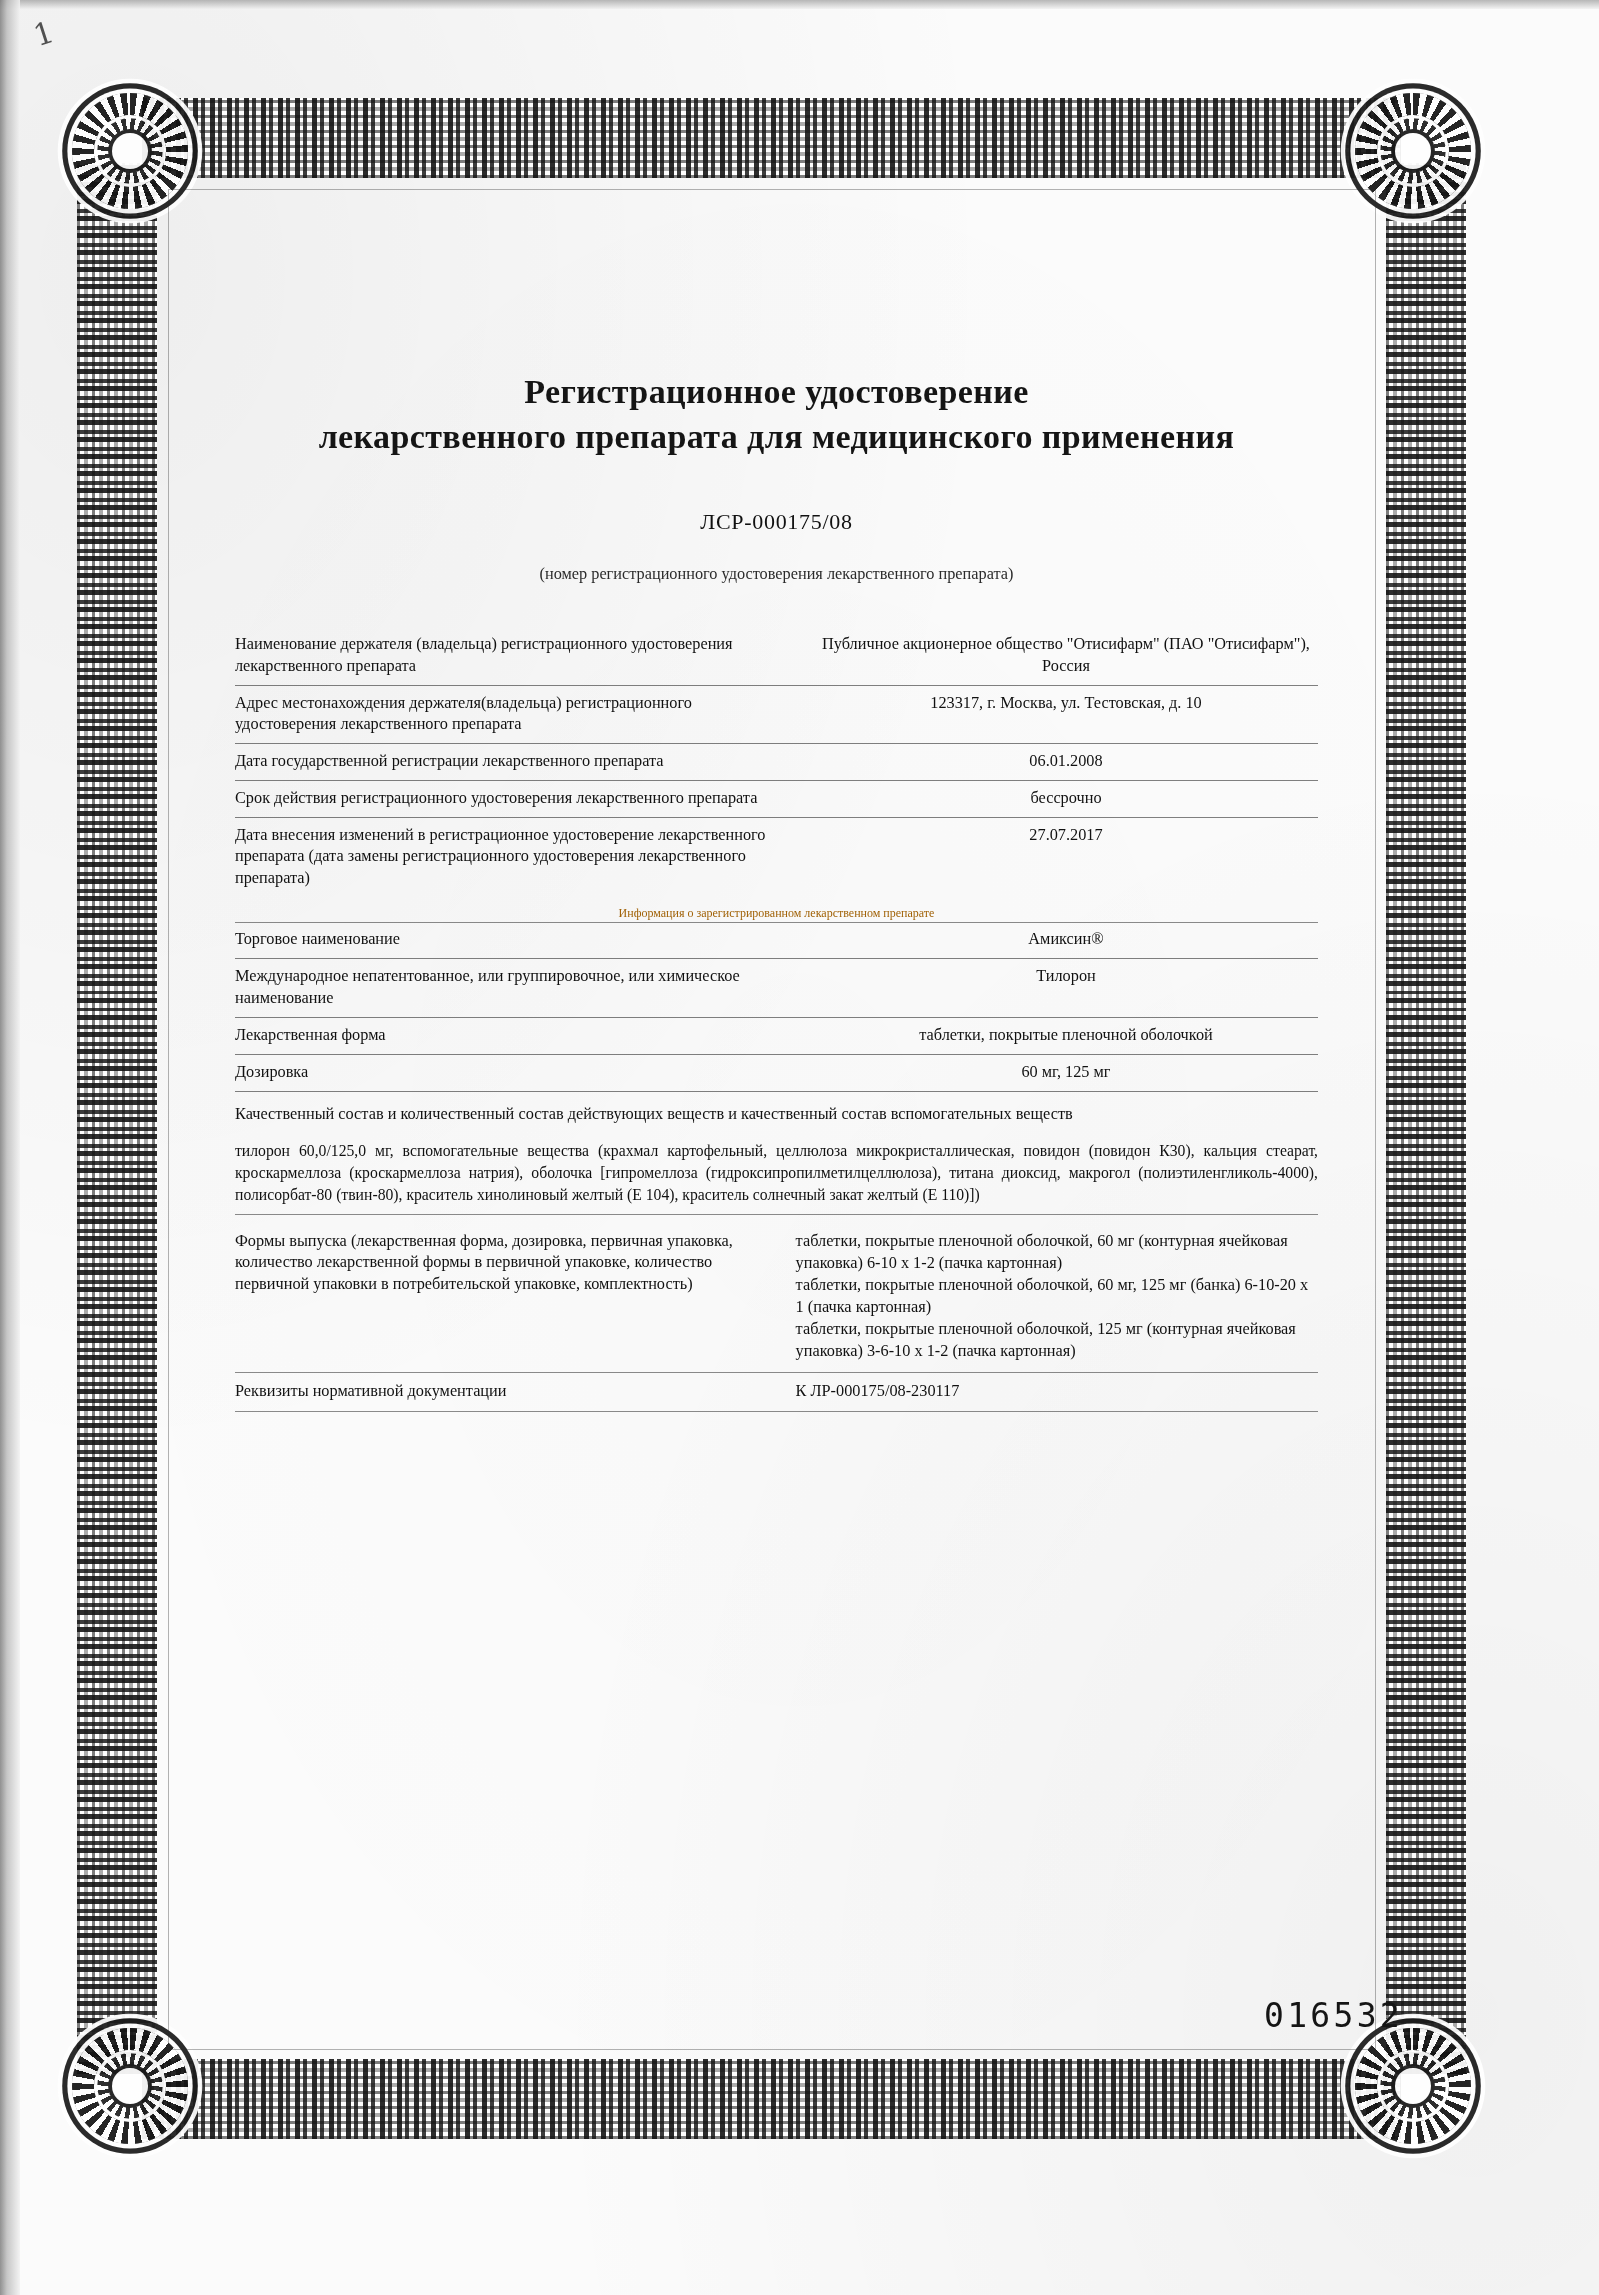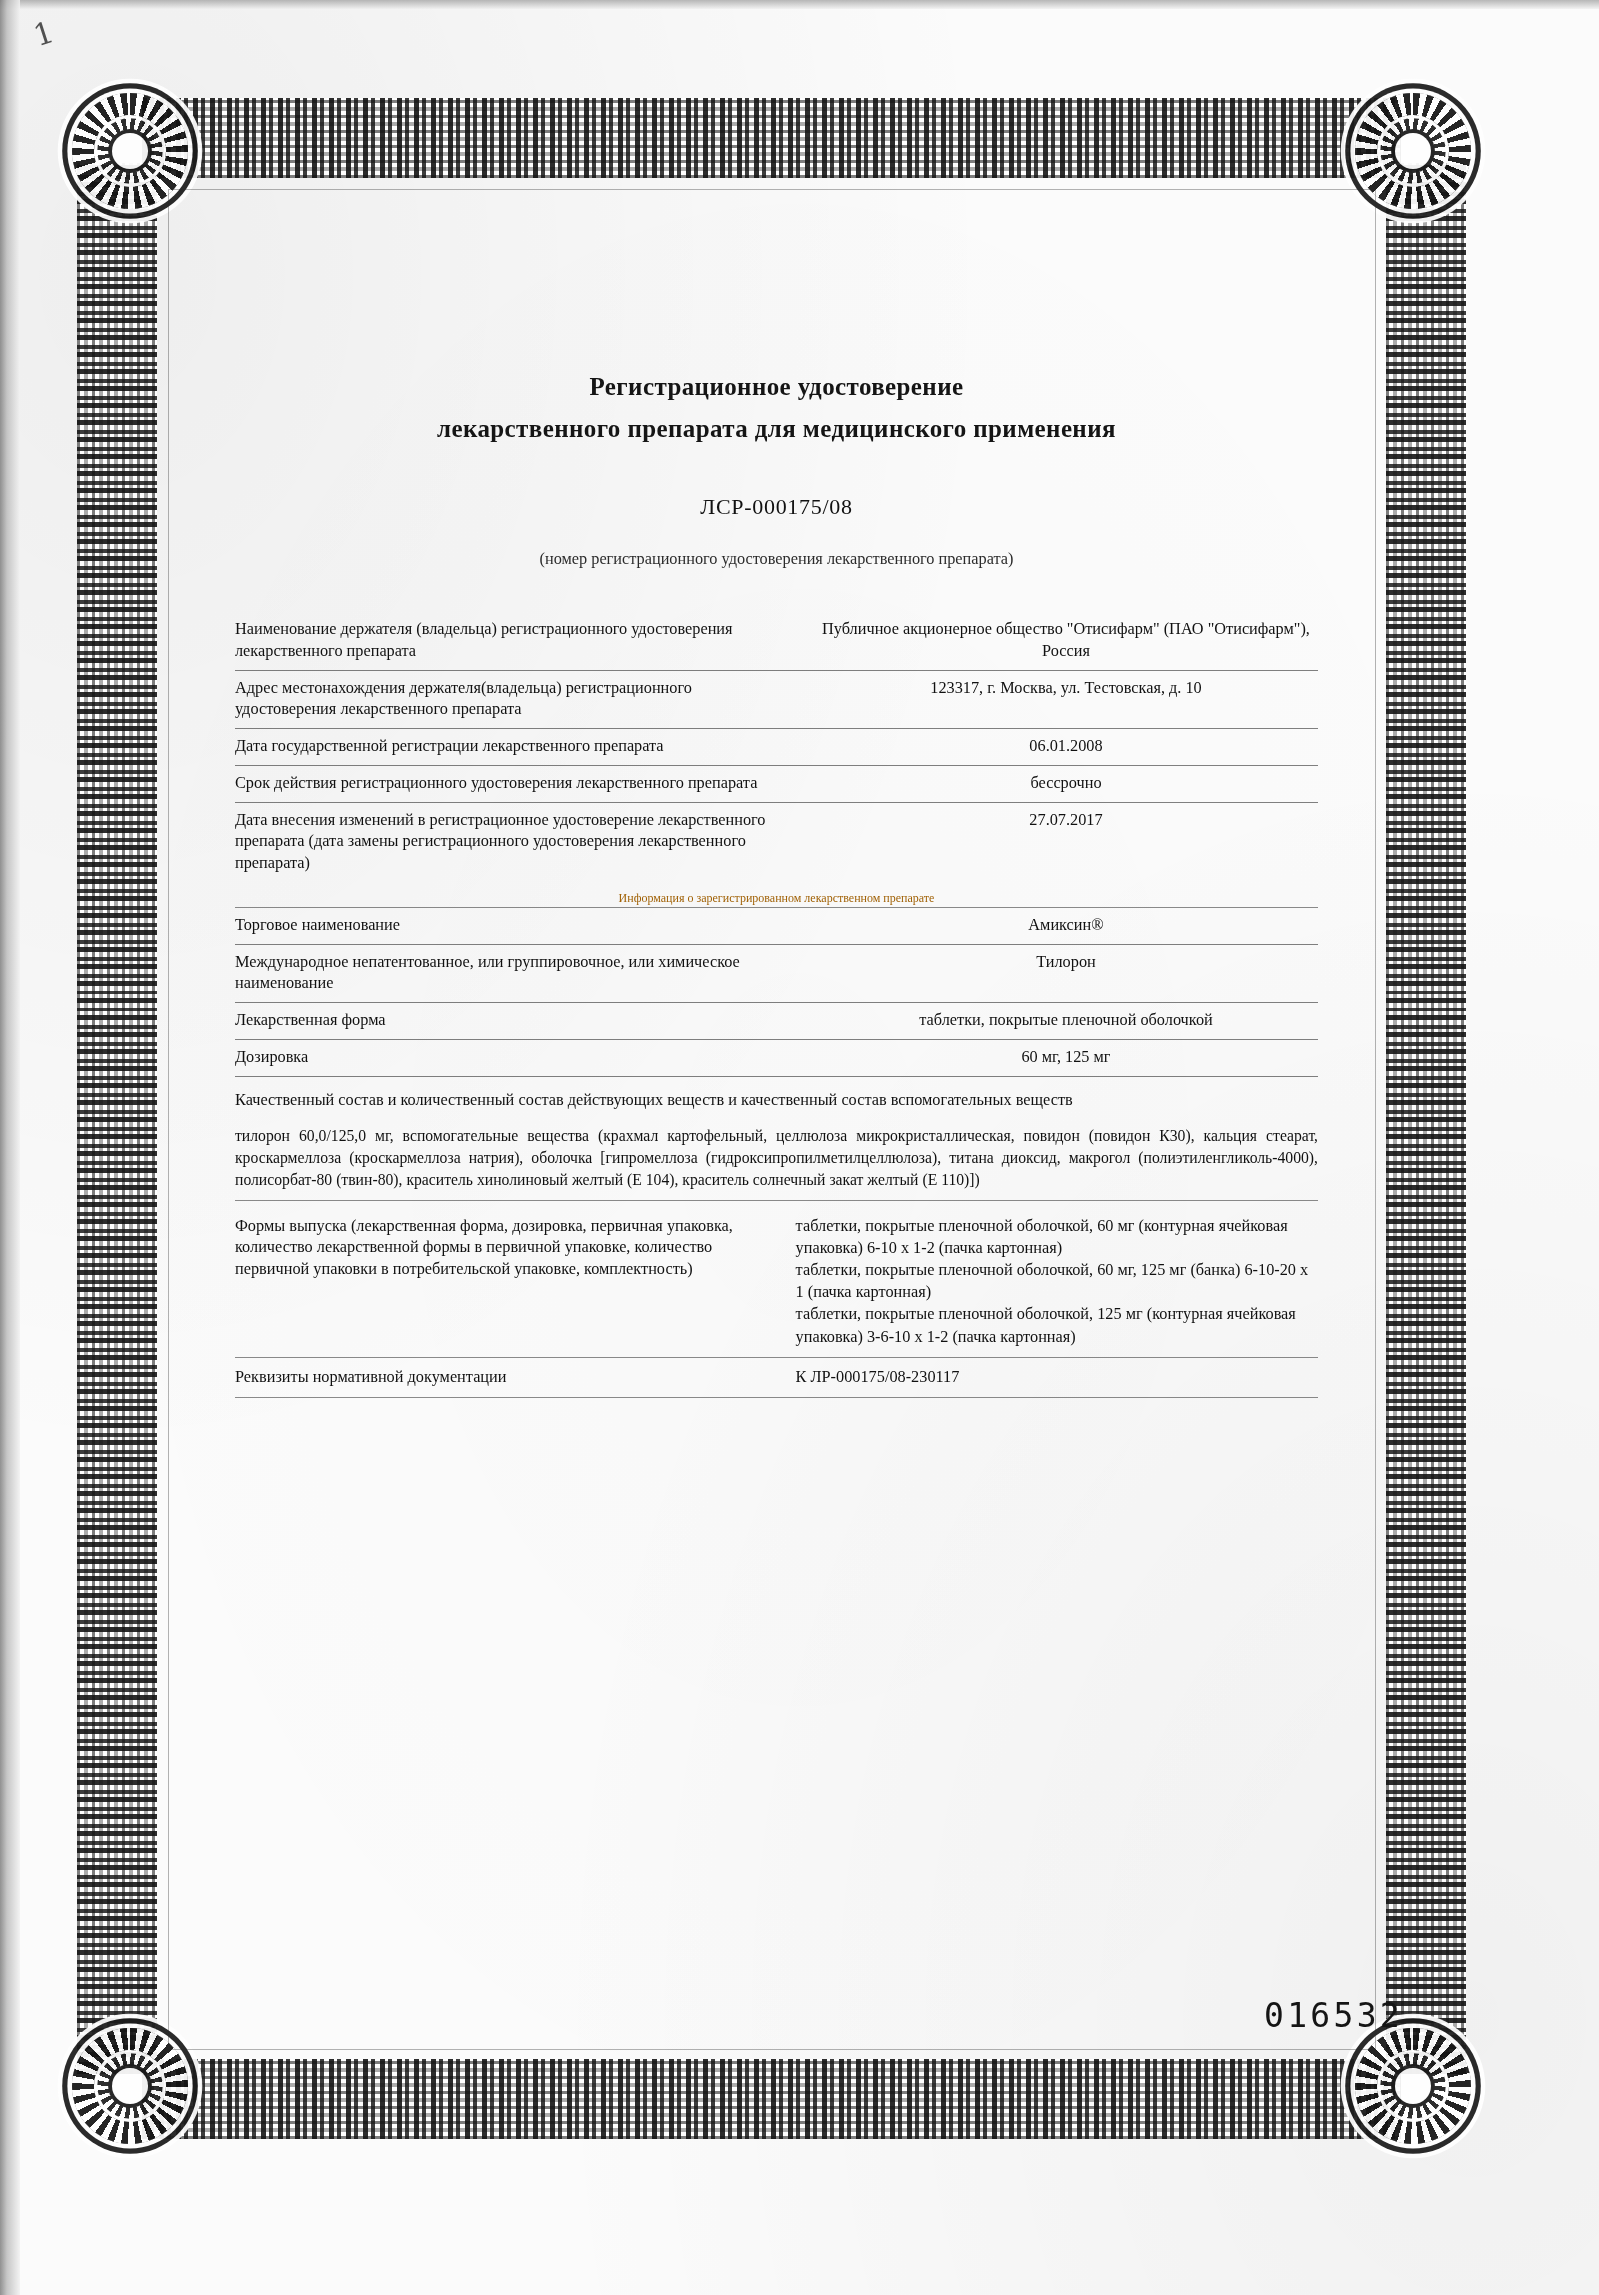--- a/index.html
+++ b/index.html
@@ -177,28 +177,28 @@
     text-align: center;
     font-size: 17.6px;
     letter-spacing: 0.9px;
     color: #4a4a4a;
     opacity: .78;
     filter: blur(0.6px);
     line-height: 1.45;
   }
   .doc-title {
     text-align: center;
-    font-size: 25px;
+    font-size: 34px;
     font-weight: bold;
     margin-top: 31px;
     letter-spacing: 0.4px;
     color: #151515;
     filter: blur(0.2px);
   }
-  .doc-title .l2 { display: block; margin-top: 9px; }
+  .doc-title .l2 { display: block; }
 
   .reg-number {
     text-align: center;
     font-size: 22px;
     margin-top: 47px;
     letter-spacing: 0.7px;
     filter: blur(0.2px);
   }
   .reg-number-sub {
     text-align: center;

